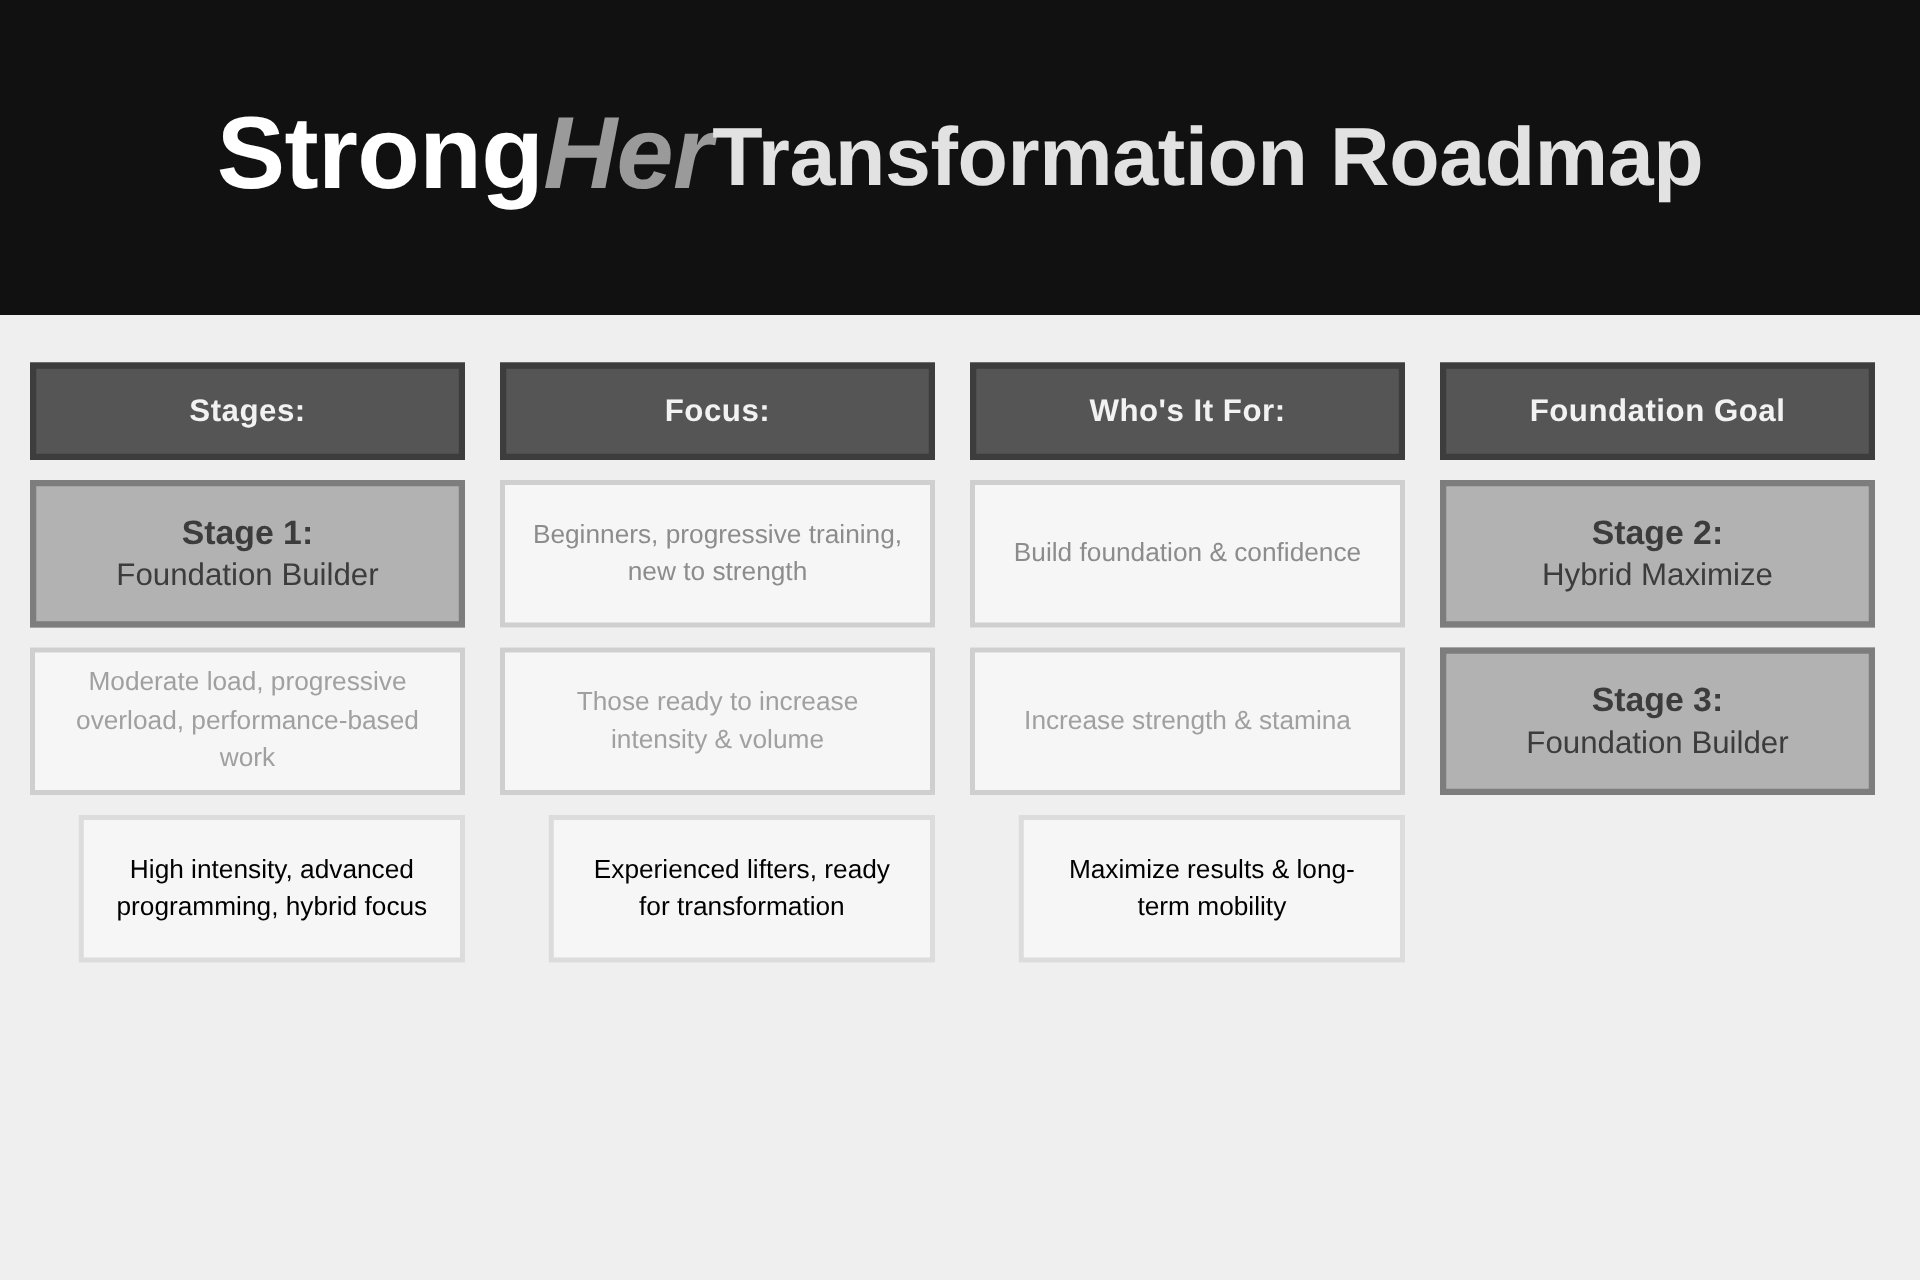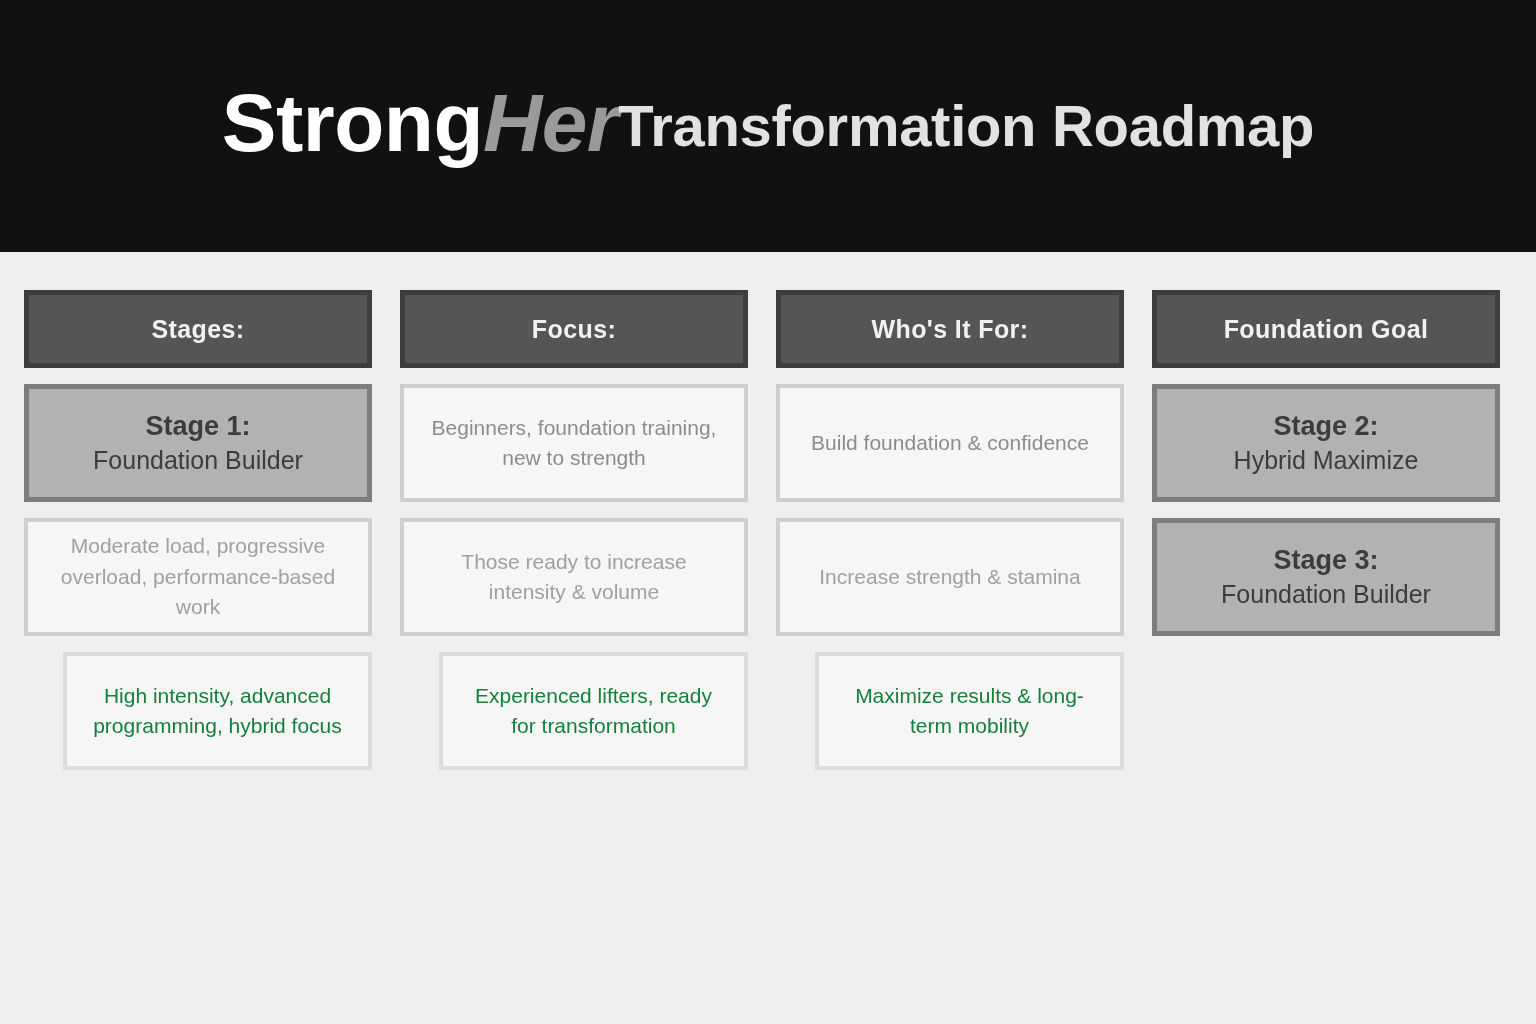--- a/index.html
+++ b/index.html
@@ -38,21 +38,21 @@
   .brand-strong {
     color: #ffffff;
   }
   .brand-her {
     color: #9a9a9a;
     font-style: italic;
     font-weight: 700;
   }
   .subtitle {
     margin-top: 6px;
-    font-size: 58px;
+    font-size: 66px;
     font-weight: 600;
     color: #e2e2e2;
     line-height: 1.05;
     letter-spacing: -0.3px;
     white-space: nowrap;
   }
 
   
   .roadmap {
     position: absolute;
@@ -120,21 +120,21 @@
     color: #8c8c8c;
     font-size: 21px;
     font-weight: 500;
     line-height: 1.45;
     padding: 6px 18px;
   }
   .cell-body.tight {
     color: #a0a0a0;
   }
   .cell-body.faint {
-    color: #15803d;
+    color: #000000;
     border-color: #dcdcdc;
     margin-left: 39px;
   }
 </style>
 </head>
 <body>
 
 <div class="header-band">
   <div class="brand">
     <span class="brand-strong">Strong</span><span class="brand-her">Her</span>
@@ -147,21 +147,21 @@
 
     <div class="cell cell-head">Stages:</div>
     <div class="cell cell-head">Focus:</div>
     <div class="cell cell-head">Who's It For:</div>
     <div class="cell cell-head">Foundation Goal</div>
 
     <div class="cell cell-stage">
       <span class="stage-num">Stage 1:</span>
       <span class="stage-name">Foundation Builder</span>
     </div>
-    <div class="cell cell-body">Beginners, foundation training, new to strength</div>
+    <div class="cell cell-body">Beginners, progressive training, new to strength</div>
     <div class="cell cell-body">Build foundation &amp; confidence</div>
 
     <div class="cell cell-stage">
       <span class="stage-num">Stage 2:</span>
       <span class="stage-name">Hybrid Maximize</span>
     </div>
     <div class="cell cell-body tight">Moderate load, progressive overload, performance-based work</div>
     <div class="cell cell-body tight">Those ready to increase intensity &amp; volume</div>
     <div class="cell cell-body tight">Increase strength &amp; stamina</div>
 

